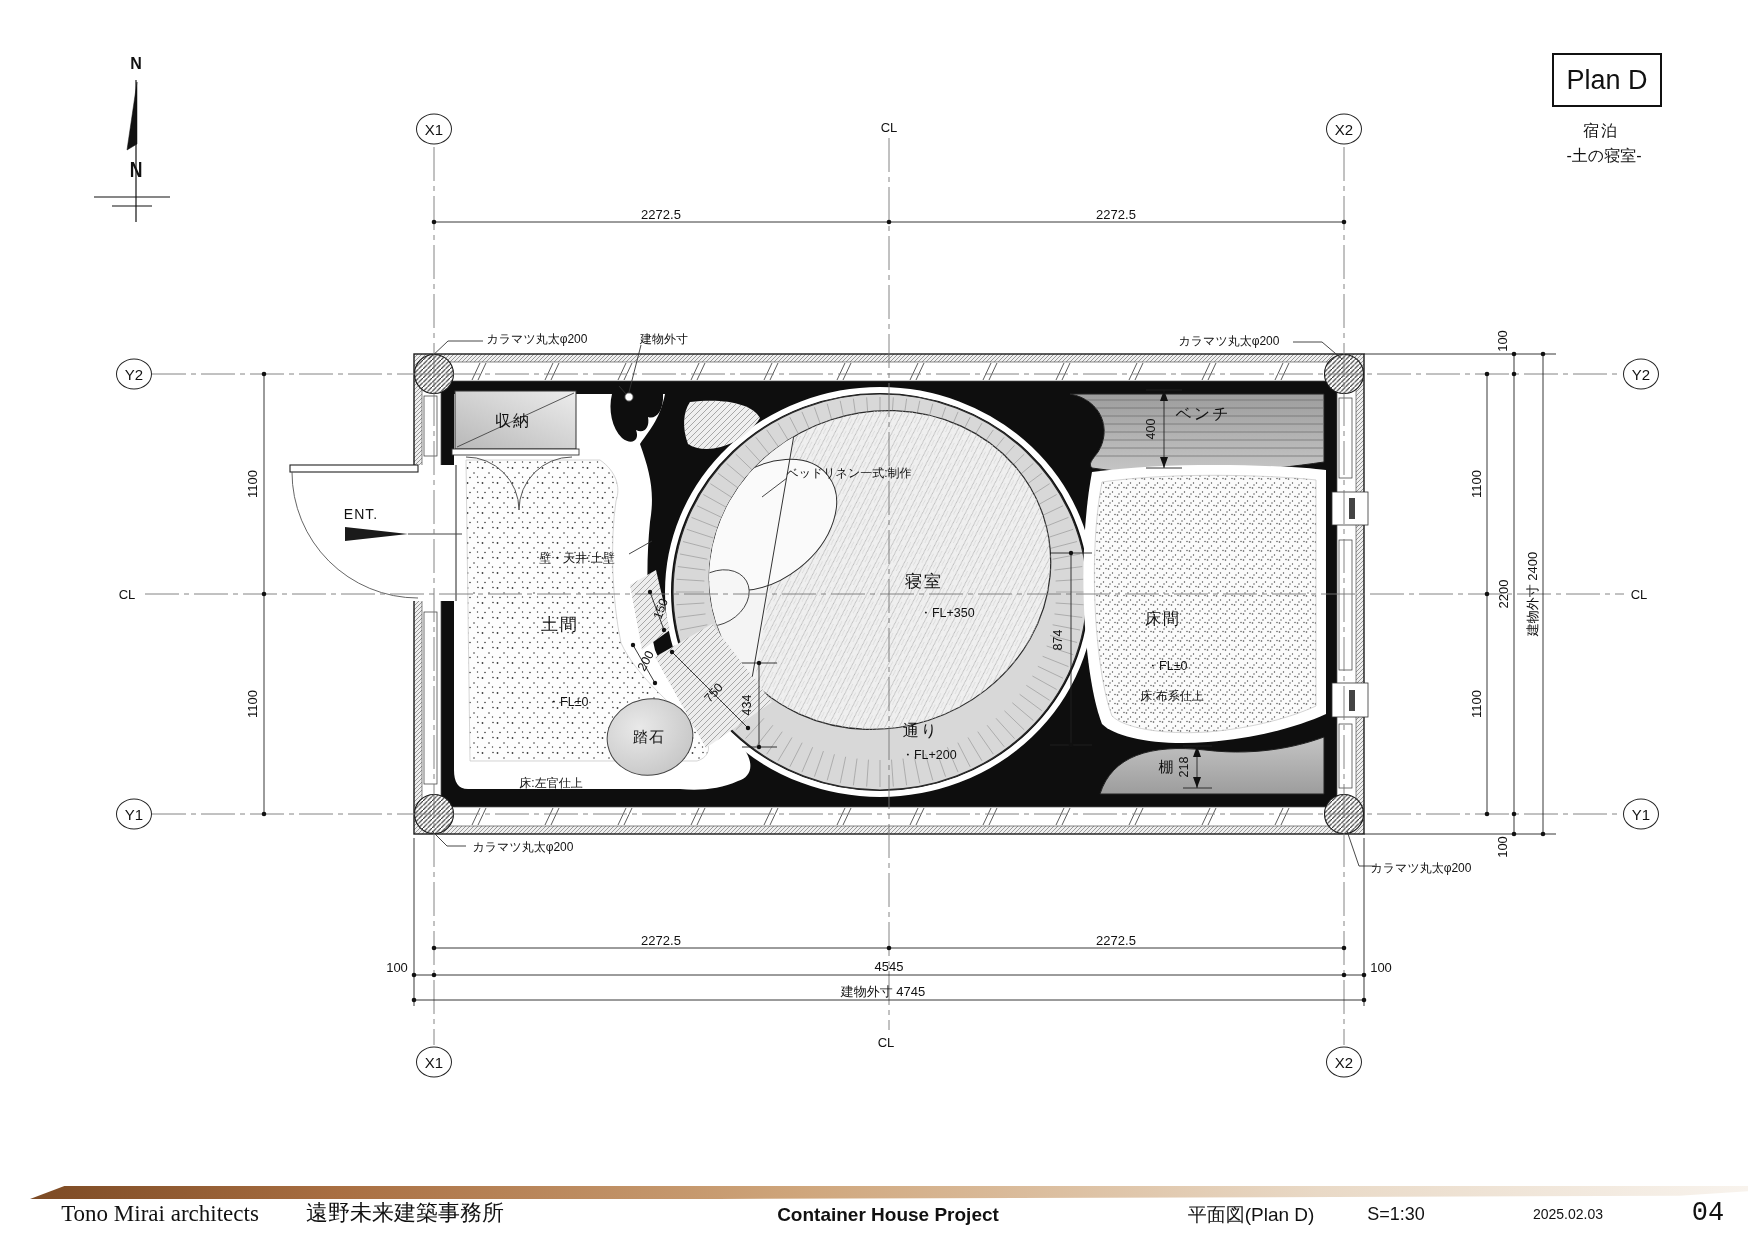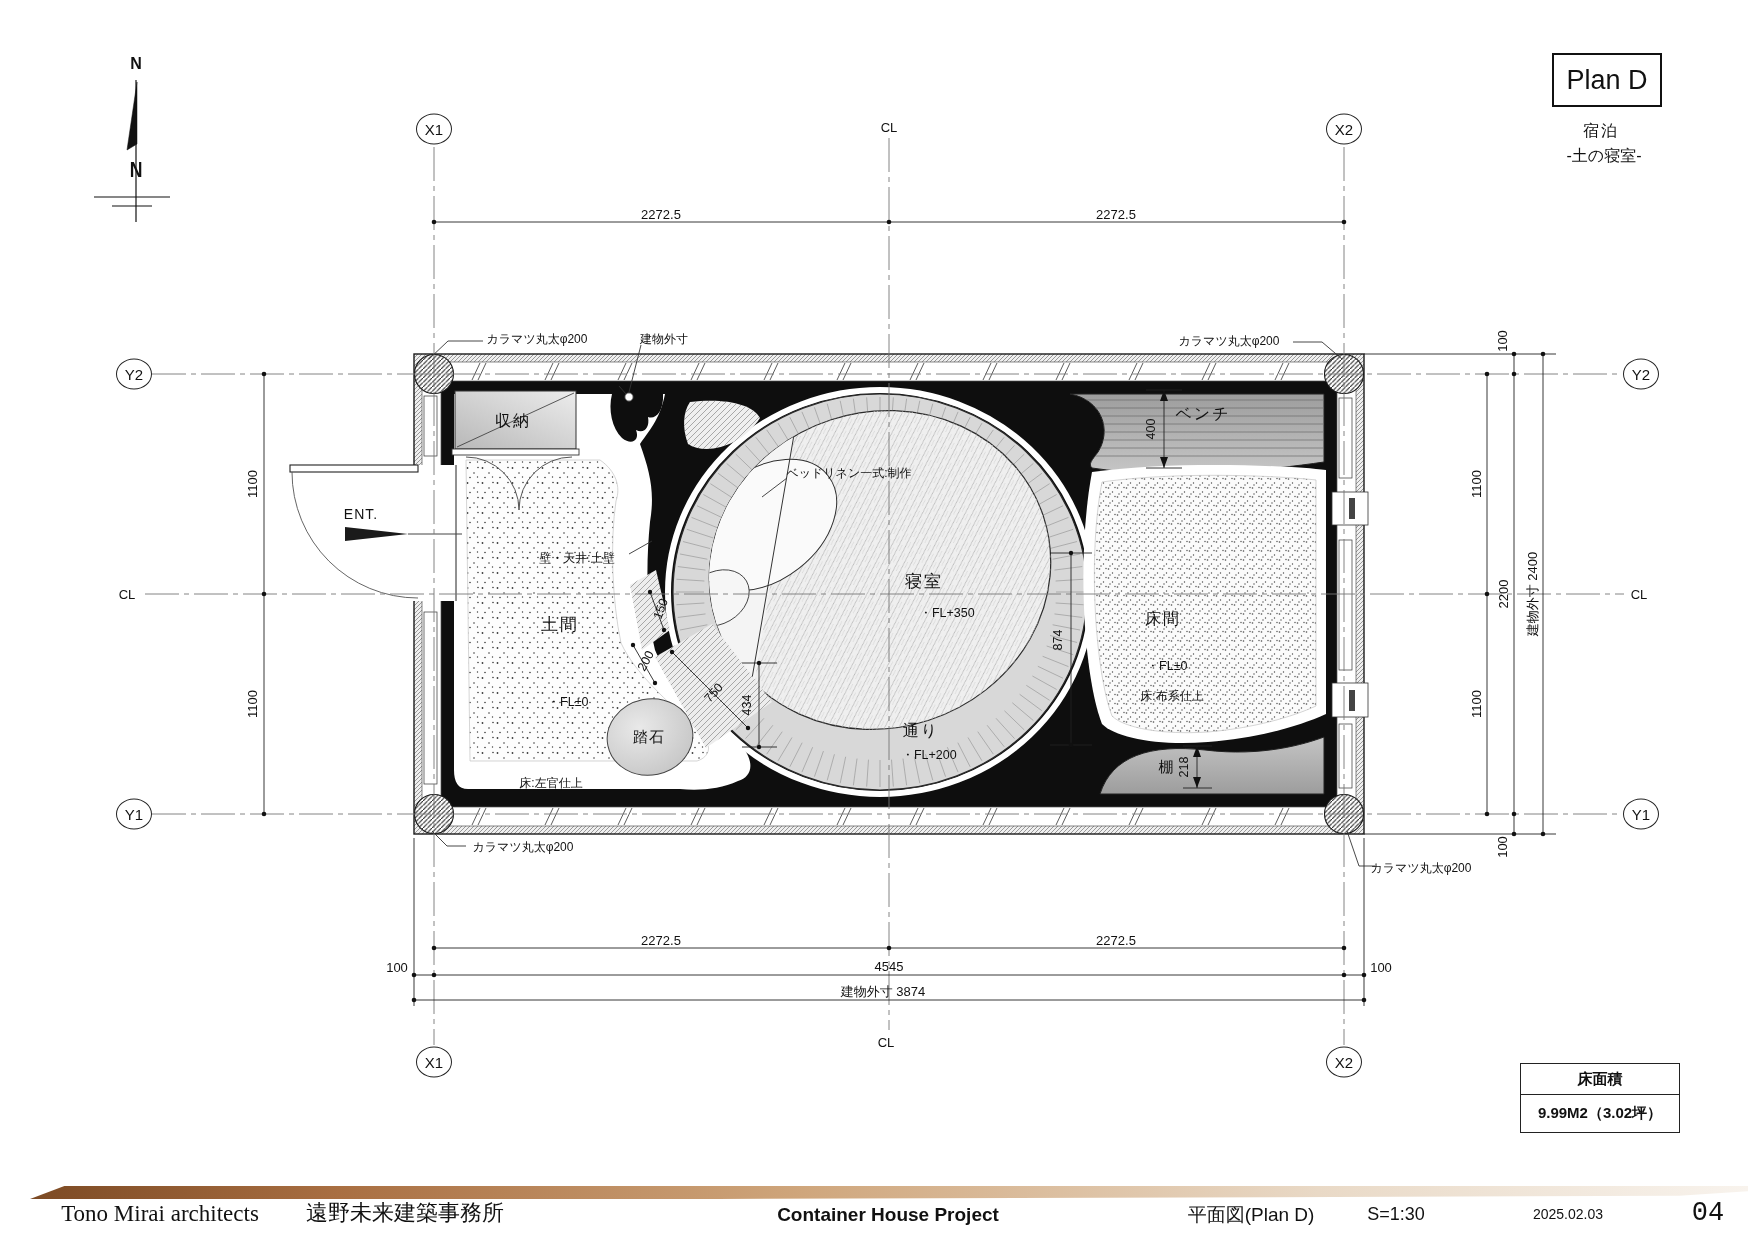--- a/index.html
+++ b/index.html
@@ -495,21 +495,21 @@
 <div class="lbl rot" style="left:252px;top:704px;">1100</div>
 <div class="lbl rot" style="left:1476px;top:484px;">1100</div>
 <div class="lbl rot" style="left:1476px;top:704px;">1100</div>
 <div class="lbl rot" style="left:1502px;top:341px;">100</div>
 <div class="lbl rot" style="left:1502px;top:847px;">100</div>
 <div class="lbl rot" style="left:1503px;top:594px;">2200</div>
 <div class="lbl rot" style="left:1532px;top:594px;">建物外寸 2400</div>
 <div class="lbl" style="left:397px;top:967px;">100</div>
 <div class="lbl" style="left:1381px;top:967px;">100</div>
 <div class="lbl" style="left:889px;top:966px;">4545</div>
-<div class="lbl" style="left:883px;top:991px;">建物外寸 3874</div>
+<div class="lbl" style="left:883px;top:991px;">建物外寸 4745</div>
 
 <div class="lbl" style="left:661px;top:609px;font-size:12.5px;transform:translate(-50%,-50%) rotate(-70deg);">150</div>
 <div class="lbl" style="left:646px;top:661px;font-size:12.5px;transform:translate(-50%,-50%) rotate(-62deg);">200</div>
 <div class="lbl" style="left:714px;top:693px;font-size:12.5px;transform:translate(-50%,-50%) rotate(-48deg);">750</div>
 <div class="lbl rot" style="left:747px;top:705px;font-size:12.5px;">434</div>
 <div class="lbl rot" style="left:1058px;top:640px;font-size:12.5px;">874</div>
 <div class="lbl rot" style="left:1151px;top:429px;font-size:12.5px;">400</div>
 <div class="lbl rot" style="left:1184px;top:767px;font-size:12.5px;">218</div>
 
 <div class="lbl room" style="left:513px;top:421px;font-size:16px;">収納</div>
@@ -529,24 +529,20 @@
 <div class="lbl" style="left:361px;top:514px;font-size:14px;letter-spacing:1px;text-align:right;">ENT.</div>
 
 <div class="lbl note" style="left:537px;top:339px;">カラマツ丸太φ200</div>
 <div class="lbl note" style="left:664px;top:339px;">建物外寸</div>
 <div class="lbl note" style="left:1229px;top:341px;">カラマツ丸太φ200</div>
 <div class="lbl note" style="left:523px;top:847px;">カラマツ丸太φ200</div>
 <div class="lbl note" style="left:1421px;top:868px;">カラマツ丸太φ200</div>
 <div class="lbl note" style="left:849px;top:473px;">ベッドリネン一式:制作</div>
 <div class="lbl note" style="left:577px;top:558px;text-align:center;">壁・天井:土壁</div>
 
-<div class="areabox">
-  <div class="hd">床面積</div>
-  <div class="vl">9.99M2（3.02坪）</div>
-</div>
 
 <div class="footerbar"></div>
 <div class="lbl f-serif" style="left:160px;top:1213px;font-size:23px;">Tono Mirai architects</div>
 <div class="lbl f-serif" style="left:405px;top:1213px;font-size:22px;">遠野未来建築事務所</div>
 <div class="lbl" style="left:888px;top:1214px;font-size:19px;font-weight:bold;">Container House Project</div>
 <div class="lbl" style="left:1251px;top:1214px;font-size:19px;">平面図(Plan D)</div>
 <div class="lbl" style="left:1396px;top:1214px;font-size:18px;">S=1:30</div>
 <div class="lbl" style="left:1568px;top:1214px;font-size:14px;">2025.02.03</div>
 <div class="lbl" style="left:1708px;top:1213px;font-size:27px;font-family:Liberation Mono, monospace;">04</div>
 

